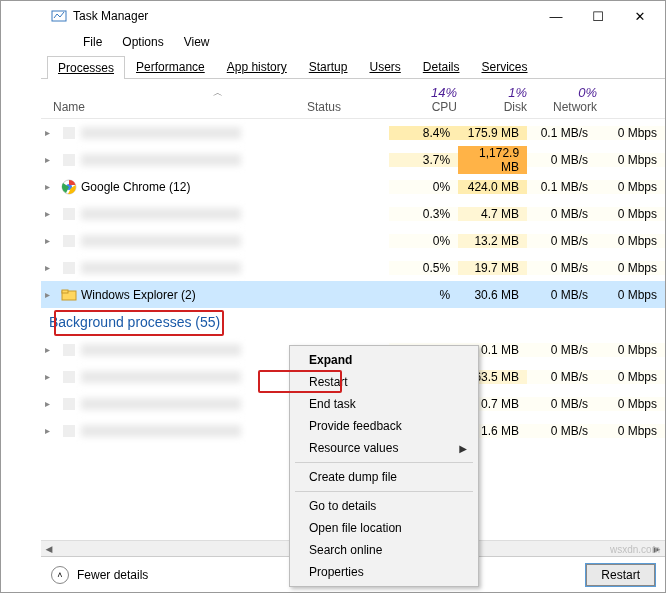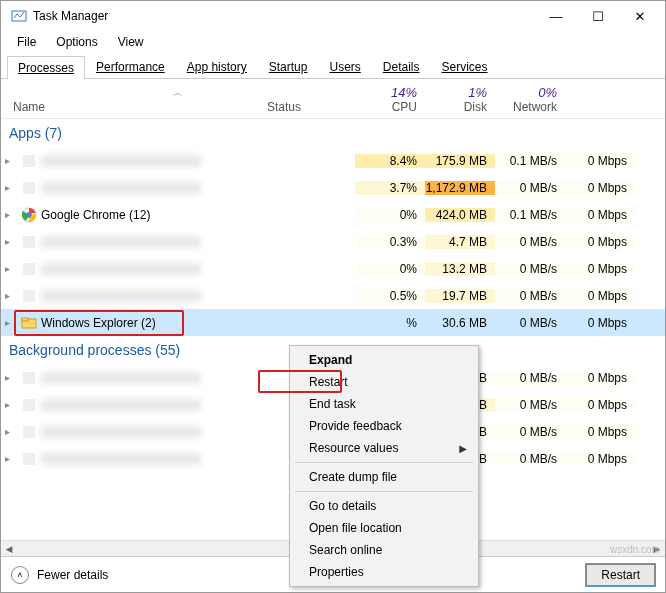--- a/index.html
+++ b/index.html
@@ -7,28 +7,28 @@
     margin: 0;
     font-family: "Segoe UI", Tahoma, sans-serif;
     font-size: 12px;
     background: #fff;
     color: #000;
     width: 666px;
     height: 593px;
     overflow: hidden;
     position: relative;
   }
-  .window { border: 1px solid #999; width: 666px; height: 593px; display: flex; flex-direction: column; background: #fff; }
+  .window { border: 1px solid #999; width: 666px; height: 593px; display: flex; flex-direction: column; background: #fff; padding-left: 40px; }
   .titlebar { display: flex; align-items: center; height: 30px; padding: 0 4px; }
   .titlebar .icon { width:16px; height:16px; margin:0 6px; }
   .titlebar .title { flex: 0 0 auto; }
   .titlebar .spacer { flex: 1; }
   .winbtns { display:flex; }
   .winbtn { width: 42px; height: 28px; display:flex; align-items:center; justify-content:center; font-size: 13px; }
-  .menubar { display:flex; gap: 4px; padding: 2px 8px; height: 22px; align-items:center; }
+  .menubar { display:flex; gap: 4px; padding: 2px 8px; height: 22px; align-items:center;margin-left:26px; }
   .menubar span { padding: 2px 8px; }
   .tabs { display:flex; border-bottom: 1px solid #ccc; padding-left: 6px; height: 26px; align-items:flex-end; }
   .tab { padding: 4px 10px; border: 1px solid transparent; border-bottom: none; text-decoration: underline; }
   .tab.active { border-color: #ccc; background: #fff; position: relative; top: 1px; }
   .headers { display:flex; height: 40px; border-bottom: 1px solid #e8e8e8; align-items:flex-end; font-size: 12px; color: #555; }
   .col-name { width: 260px; padding: 0 8px 4px 12px; display:flex; align-items:flex-end; justify-content:space-between; }
   .sort-arr { font-size:10px; position:relative; left:-70px; top:-14px; color:#555; }
   .col-status { width: 94px; padding: 0 6px 4px; }
   .col-num { width: 70px; text-align: right; padding: 0 8px 4px; }
   .col-num .pct { display:block; font-size: 13px; color:#4c1d95;font-style:italic; }
@@ -124,21 +124,20 @@
       <span class="pct">1%</span>
       <span class="lab">Disk</span>
     </div>
     <div class="col-num">
       <span class="pct">0%</span>
       <span class="lab">Network</span>
     </div>
   </div>
 
   <div class="body">
-    <div class="section">Apps (7)</div>
     <div id="rows">
         <div class="row ">
           <div class="cell-name">
             <span class="chevron">▸</span>
             <span class="appicon"><svg viewBox="0 0 16 16">
                 <rect x="2" y="2" width="12" height="12" fill="#eee"></rect>
               </svg></span>
             <span class="blur"></span>
           </div>
           <div class="cell-status"></div>

